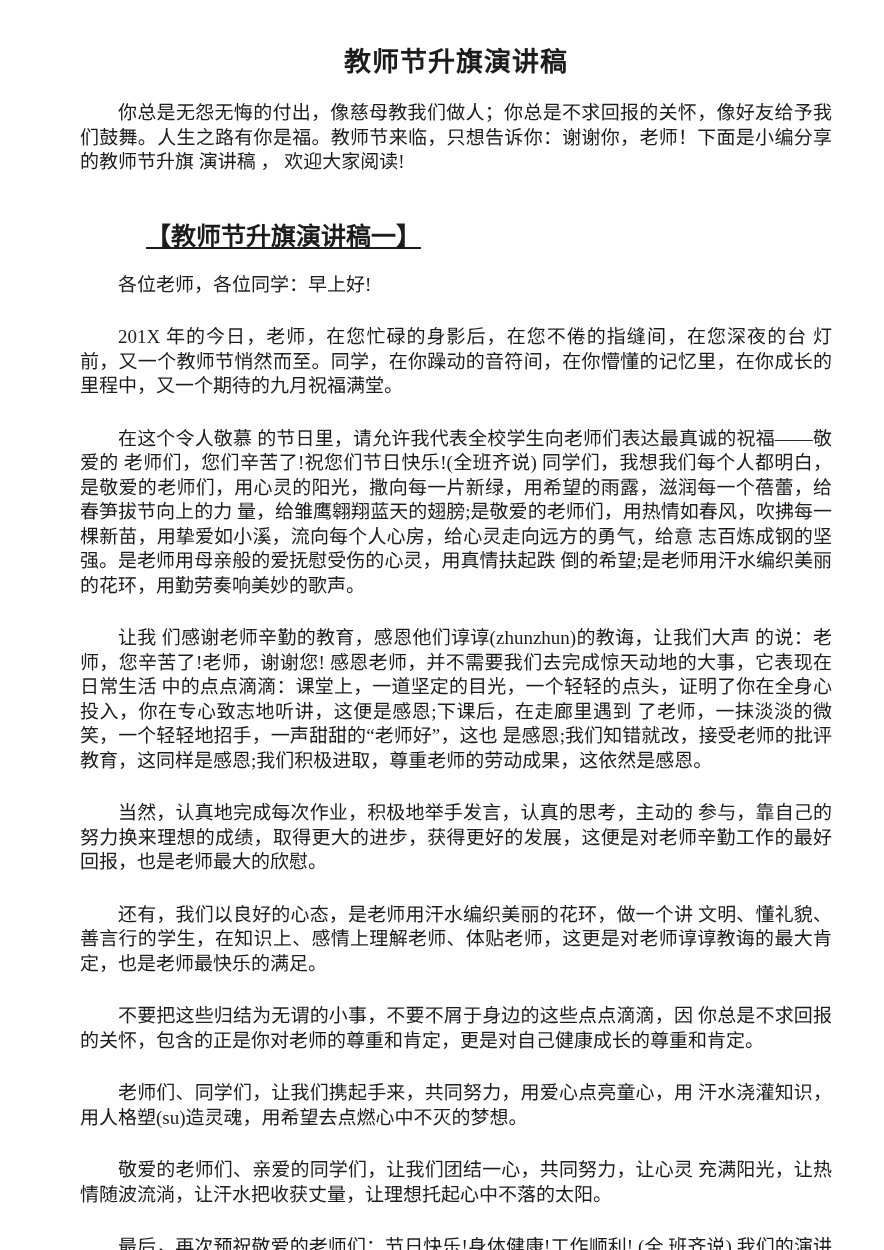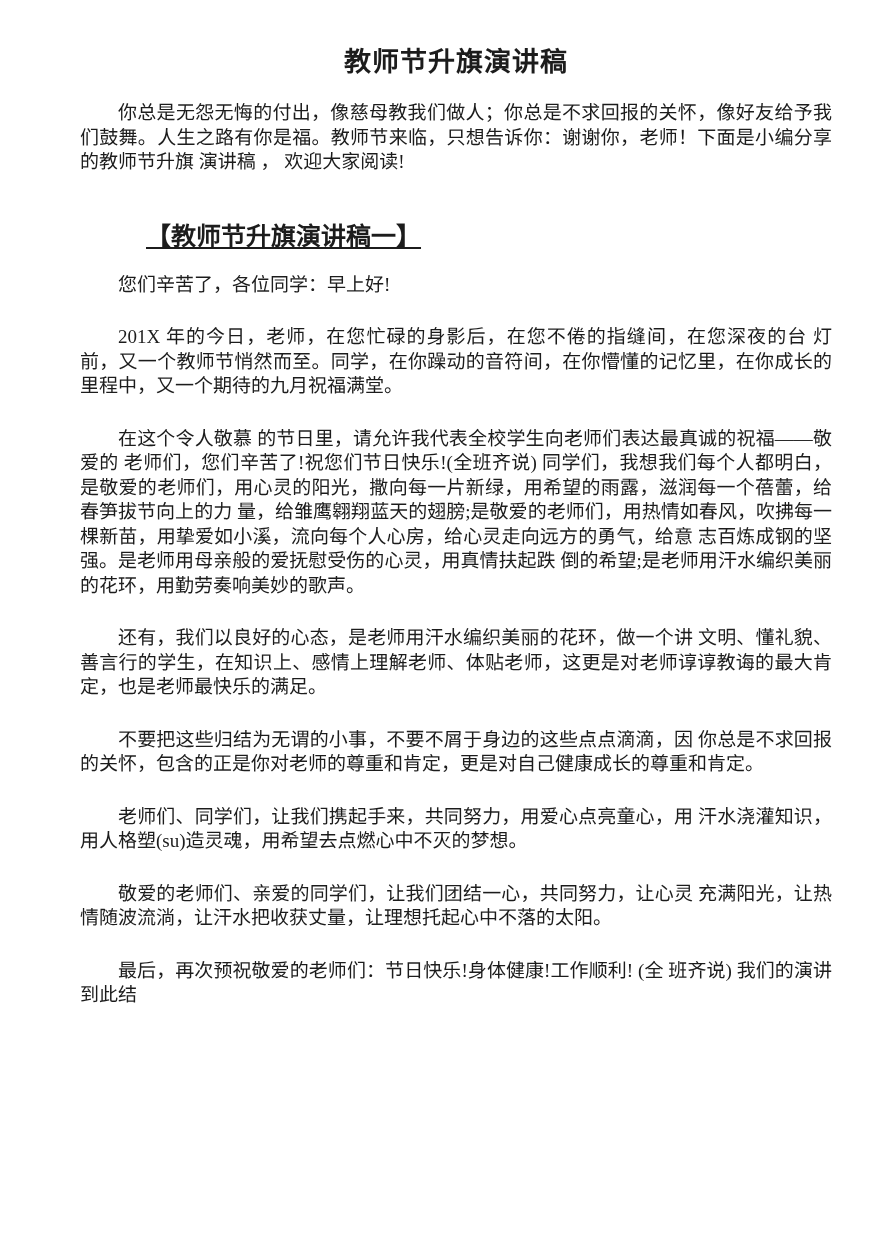--- a/index.html
+++ b/index.html
@@ -59,27 +59,29 @@
 <div class="page">
 
   <h1 class="doc-title">教师节升旗演讲稿</h1>
 
   <p class="body-para">你总是无怨无悔的付出，像慈母教我们做人；你总是不求回报的关怀，像好友给予我们鼓舞。人生之路有你是福。教师节来临，只想告诉你：谢谢你，老师！下面是小编分享的教师节升旗 演讲稿 ， 欢迎大家阅读!</p>
 
   <div class="spacer-after-intro"></div>
 
   <h2 class="section-heading">【教师节升旗演讲稿一】</h2>
 
-  <p class="body-para greeting">您们辛苦了，各位同学：早上好!</p>
+  <p class="body-para greeting">各位老师，各位同学：早上好!</p>
 
   <p class="body-para">201X 年的今日，老师，在您忙碌的身影后，在您不倦的指缝间，在您深夜的台 灯前，又一个教师节悄然而至。同学，在你躁动的音符间，在你懵懂的记忆里，在你成长的里程中，又一个期待的九月祝福满堂。</p>
 
   <p class="body-para">在这个令人敬慕 的节日里，请允许我代表全校学生向老师们表达最真诚的祝福——敬爱的 老师们，您们辛苦了!祝您们节日快乐!(全班齐说) 同学们，我想我们每个人都明白，是敬爱的老师们，用心灵的阳光，撒向每一片新绿，用希望的雨露，滋润每一个蓓蕾，给春笋拔节向上的力 量，给雏鹰翱翔蓝天的翅膀;是敬爱的老师们，用热情如春风，吹拂每一棵新苗，用挚爱如小溪，流向每个人心房，给心灵走向远方的勇气，给意 志百炼成钢的坚强。是老师用母亲般的爱抚慰受伤的心灵，用真情扶起跌 倒的希望;是老师用汗水编织美丽的花环，用勤劳奏响美妙的歌声。</p>
 
+  <p class="body-para">让我 们感谢老师辛勤的教育，感恩他们谆谆(zhunzhun)的教诲，让我们大声 的说：老师，您辛苦了!老师，谢谢您! 感恩老师，并不需要我们去完成惊天动地的大事，它表现在日常生活 中的点点滴滴：课堂上，一道坚定的目光，一个轻轻的点头，证明了你在全身心投入，你在专心致志地听讲，这便是感恩;下课后，在走廊里遇到 了老师，一抹淡淡的微笑，一个轻轻地招手，一声甜甜的“老师好”，这也 是感恩;我们知错就改，接受老师的批评教育，这同样是感恩;我们积极进取，尊重老师的劳动成果，这依然是感恩。</p>
 
+  <p class="body-para">当然，认真地完成每次作业，积极地举手发言，认真的思考，主动的 参与，靠自己的努力换来理想的成绩，取得更大的进步，获得更好的发展，这便是对老师辛勤工作的最好回报，也是老师最大的欣慰。</p>
 
   <p class="body-para">还有，我们以良好的心态，是老师用汗水编织美丽的花环，做一个讲 文明、懂礼貌、善言行的学生，在知识上、感情上理解老师、体贴老师，这更是对老师谆谆教诲的最大肯定，也是老师最快乐的满足。</p>
 
   <p class="body-para">不要把这些归结为无谓的小事，不要不屑于身边的这些点点滴滴，因 你总是不求回报的关怀，包含的正是你对老师的尊重和肯定，更是对自己健康成长的尊重和肯定。</p>
 
   <p class="body-para">老师们、同学们，让我们携起手来，共同努力，用爱心点亮童心，用 汗水浇灌知识，用人格塑(su)造灵魂，用希望去点燃心中不灭的梦想。</p>
 
   <p class="body-para">敬爱的老师们、亲爱的同学们，让我们团结一心，共同努力，让心灵 充满阳光，让热情随波流淌，让汗水把收获丈量，让理想托起心中不落的太阳。</p>
 
   <p class="body-para">最后，再次预祝敬爱的老师们：节日快乐!身体健康!工作顺利! (全 班齐说) 我们的演讲到此结</p>

